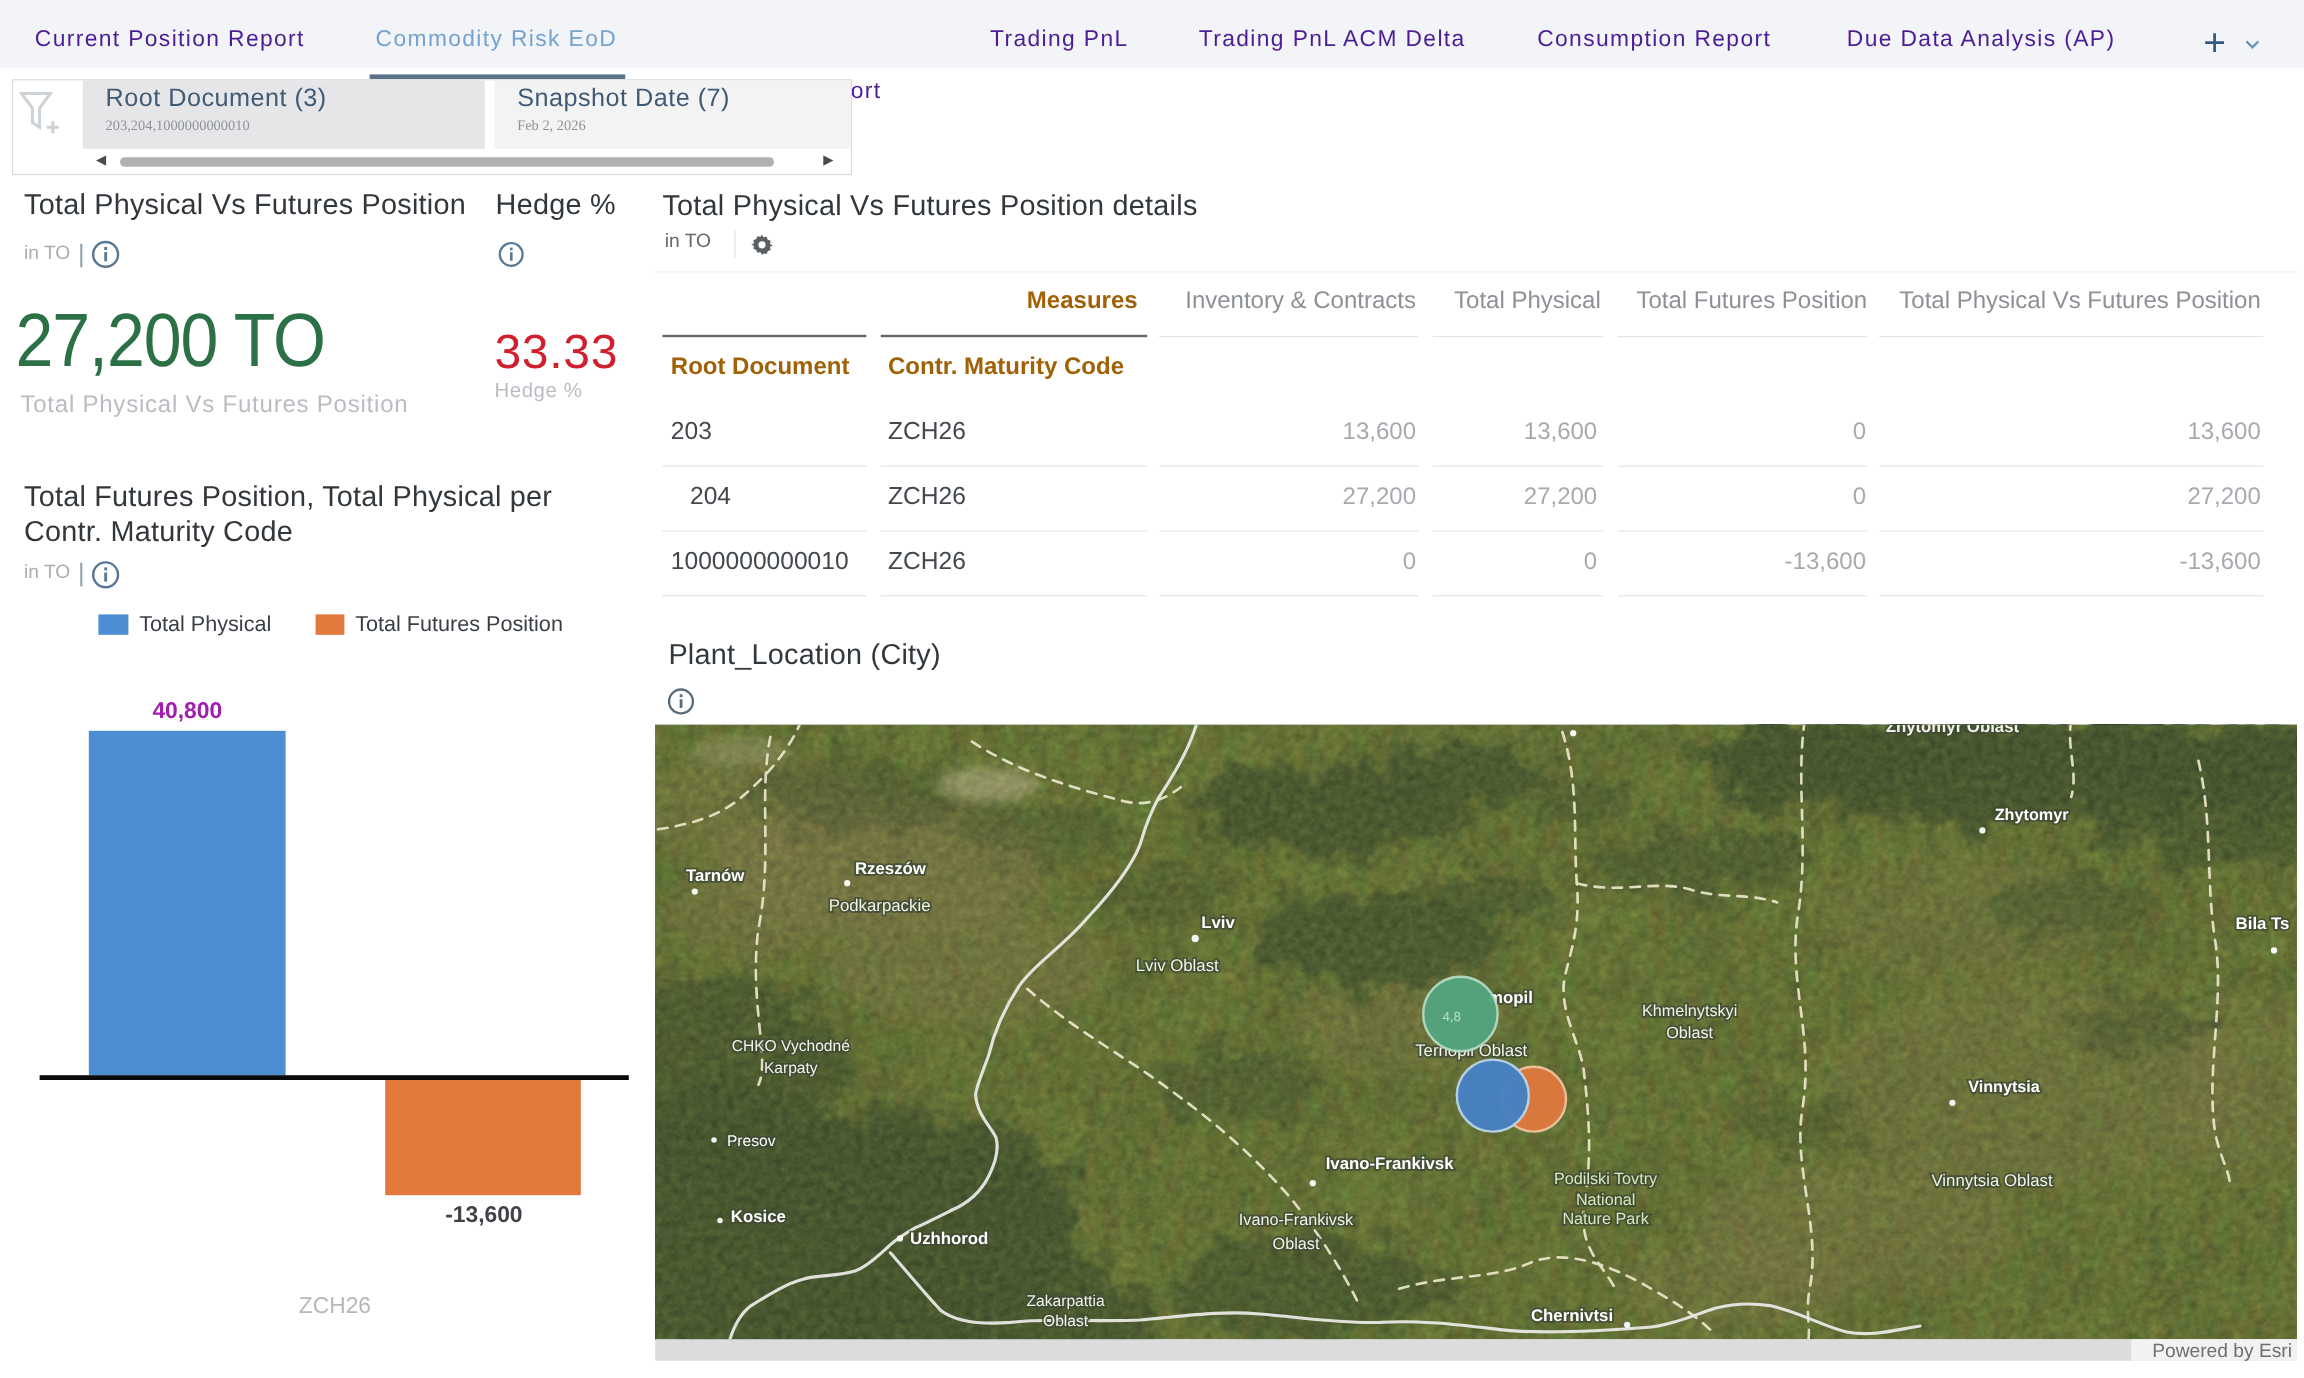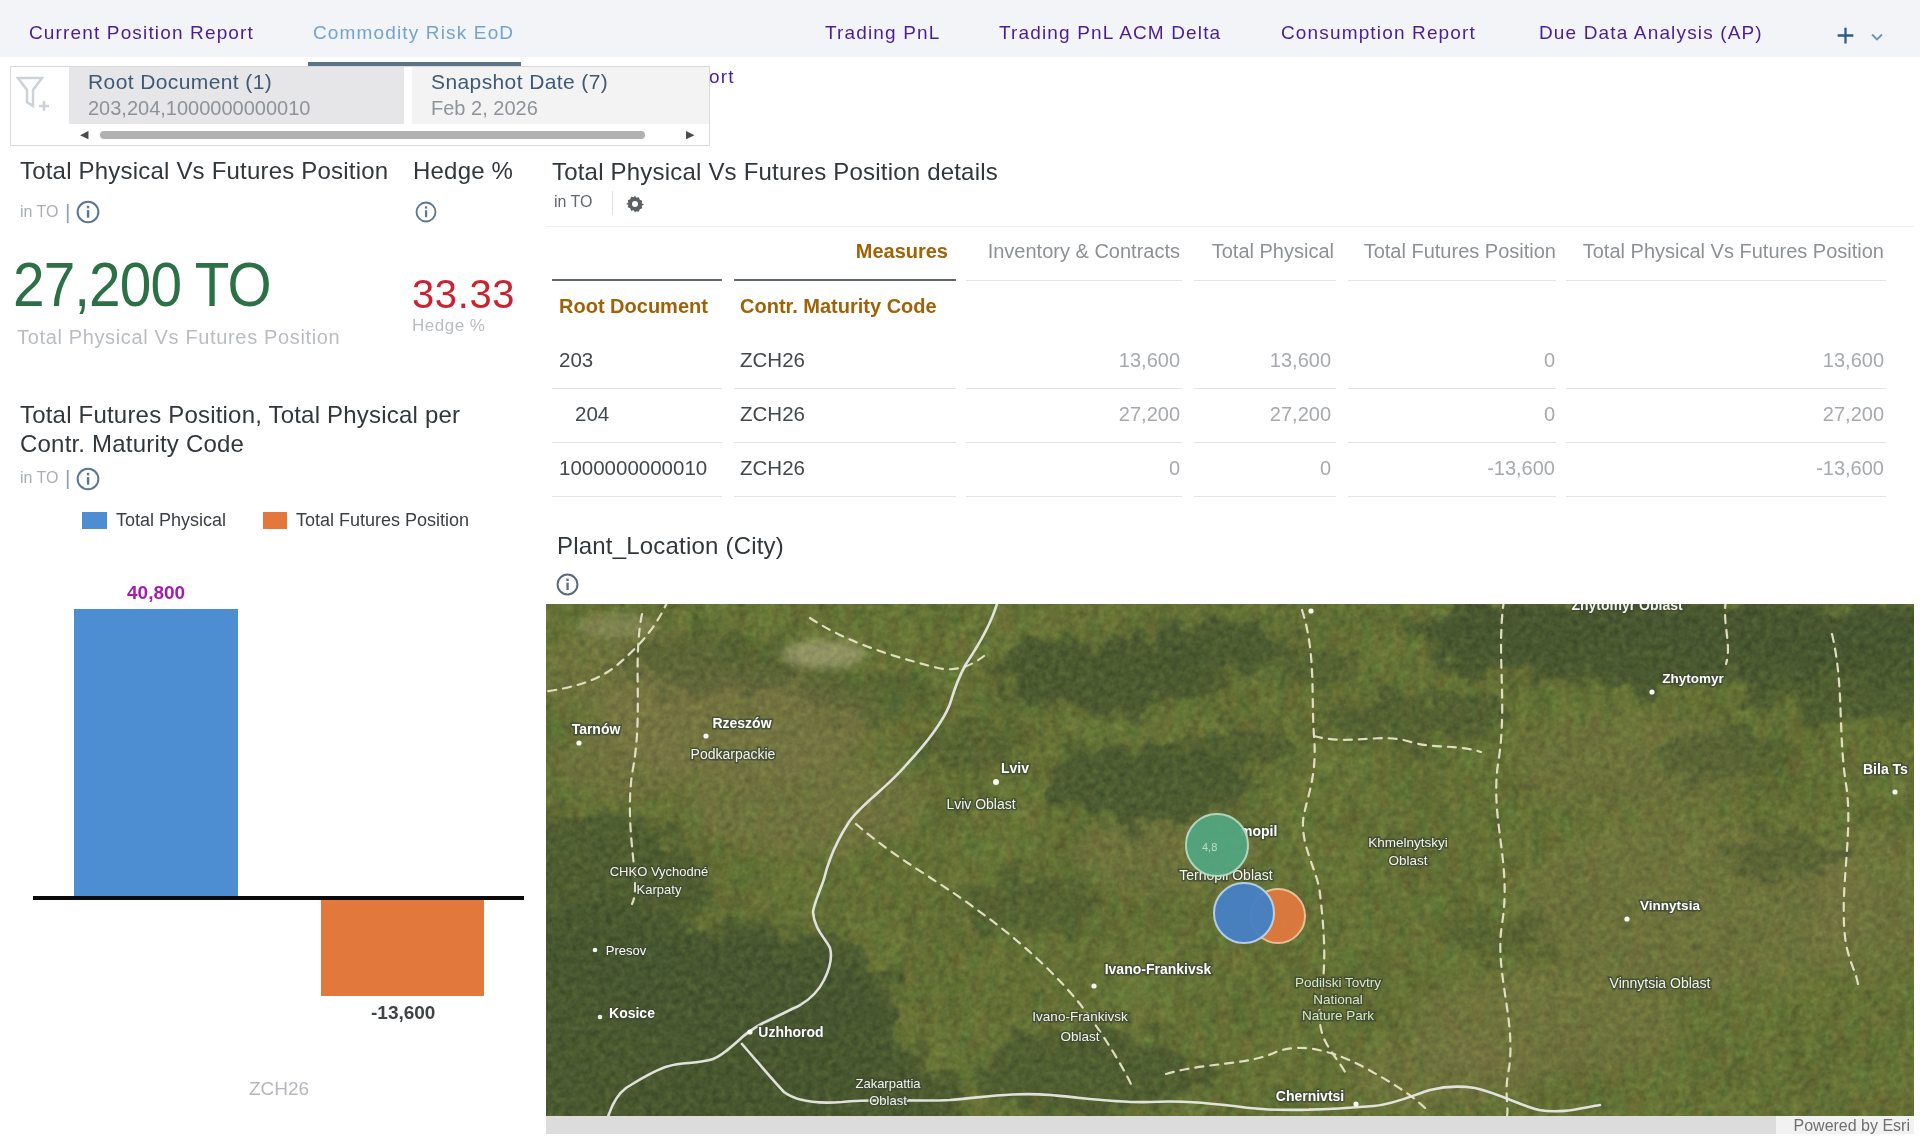--- a/index.html
+++ b/index.html
@@ -9,21 +9,21 @@
   
   #tabbar{position:absolute;left:0;top:0;width:1920px;height:57px;background:#f2f4f7;}
   .tab{position:absolute;top:23px;font-size:19px;letter-spacing:1.15px;color:#4c1d95;}
   .tab.active{color:#74a3cf;}
   #underline{position:absolute;left:308px;top:62px;width:213px;height:4px;background:#5b7388;}
   
   #fpanel{position:absolute;left:10px;top:66px;width:700px;height:80px;background:#fff;
           border:1px solid #d9dadc;box-sizing:border-box;}
   .chip{position:absolute;top:67px;height:57px;}
   .chipTitle{position:absolute;left:19px;top:3px;font-size:21px;letter-spacing:0.4px;color:#3f5a75;}
-  .chipVal{position:absolute;left:19px;top:30px;font-size:20px;color:#8e9399;}
+  .chipVal{position:absolute;left:19px;top:30px;font-size:12px;color:#8e9399;font-family:Liberation Serif, serif;}
   #sthumb{position:absolute;left:100px;top:131px;width:545px;height:8px;border-radius:4px;background:#b1b1b1;}
   .sarrow{position:absolute;top:129px;font-size:11px;color:#4a4a4a;}
   
   .h1{font-size:24px;letter-spacing:0.2px;color:#32373c;}
   .sub{font-size:16px;color:#a9aeb4;}
   .subDark{font-size:16px;color:#63686d;}
   .cap{color:#b9bdc2;}
   
   .thGray{font-size:20px;color:#8d9196;}
   .thBold{font-size:20px;font-weight:700;color:#a16207;}
@@ -51,21 +51,21 @@
     <path d="M3 3 L9 9 L15 3" stroke="#6e94b5" stroke-width="2.2" fill="none"></path>
   </svg>
   <div id="underline"></div>
 
   <div id="fpanel"></div>
   <svg class="abs" style="left:16px;top:76px;" width="34" height="44" viewBox="0 0 34 44">
     <path d="M2 2 H26 L17 14 V30 L11 26 V14 Z" fill="none" stroke="#cdd2d6" stroke-width="2.5"></path>
     <path d="M23 30 h10 M28 25 v10" stroke="#cdd2d6" stroke-width="2.5"></path>
   </svg>
   <div class="chip" style="left:69px;width:335px;background:#e6e6e8;">
-    <span class="chipTitle">Root Document (1)</span>
+    <span class="chipTitle">Root Document (3)</span>
     <span class="chipVal">203,204,1000000000010</span>
   </div>
   <div class="chip" style="left:412px;width:297px;background:#f3f3f4;">
     <span class="chipTitle">Snapshot Date (7)</span>
     <span class="chipVal">Feb 2, 2026</span>
   </div>
   <span class="abs sarrow" style="left:80px;">◀</span>
   <span class="abs sarrow" style="left:686px;">▶</span>
   <div id="sthumb"></div>
 

